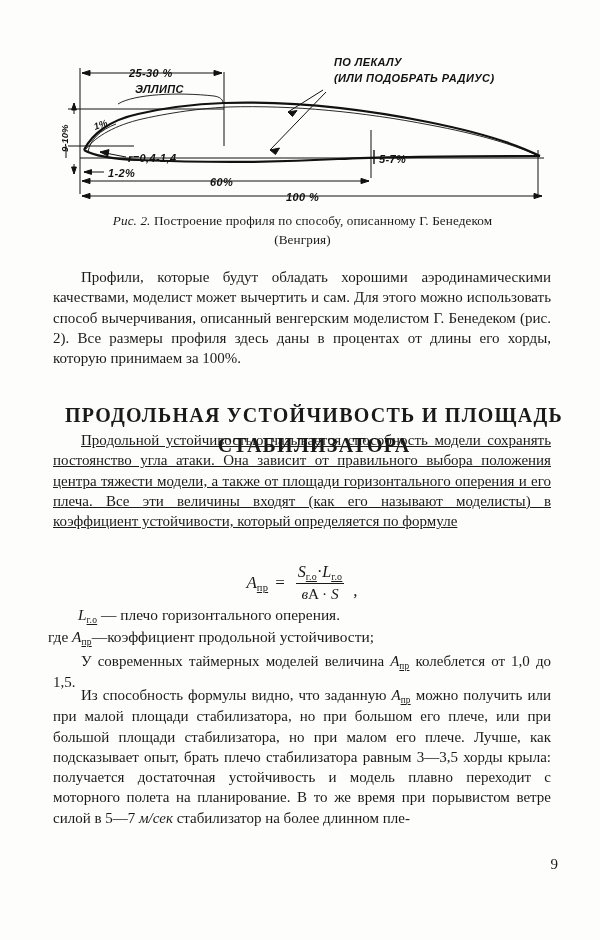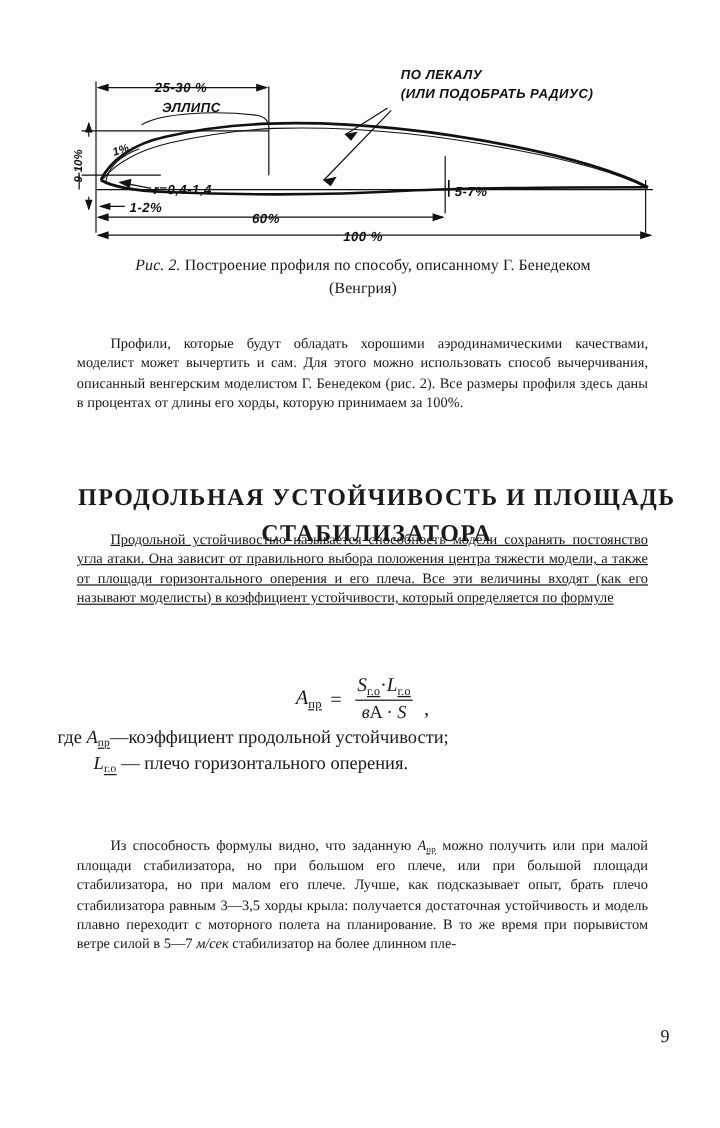--- a/index.html
+++ b/index.html
@@ -43,22 +43,22 @@
   }
   .figure-caption .fig-label { font-style: italic; }
 
   
   .col {
     position: absolute;
     left: 48px;
     width: 508px;
   }
   p.body {
-    margin: 16px;
-    font-size: 12px;
+    margin: 5px;
+    font-size: 15px;
     line-height: 1.355;
     text-align: justify;
     text-justify: inter-word;
     text-indent: 28px;
     hyphens: none;
   }
 
   .para-1 { top: 262px; }
   .para-2 { top: 425px; text-decoration: underline; }
   .para-4 { top: 680px; }
@@ -269,24 +269,28 @@
         <span class="num"><span class="var">S</span><span class="sub">г.о</span><span>·</span><span class="var">L</span><span class="sub">г.о</span></span>
         <span class="den"><span class="var">в</span><span>A</span>
           <span>·</span>
           <span class="var">S</span></span>
       </span>
       <span class="comma">,</span>
     </span>
   </div>
 
   <div class="where-block">
+    <div class="where-line indented"><span class="var">L</span><span class="sub">г.о</span><span> — плечо горизонтального оперения.</span></div>
     <div class="where-line"><span>где </span><span class="var">A</span><span class="sub">пр</span><span>—коэффициент продольной устойчивости;</span></div>
-    <div class="where-line indented"><span class="var">L</span><span class="sub">г.о</span><span> — плечо горизонтального оперения.</span></div>
-  </div>
-
+  </div>
+
+  <div class="col para-3">
+    <p class="body"><span>У современных таймерных моделей величина </span><span class="var">A</span><span class="sub">пр</span>
+      <span>колеблется от 1,0 до 1,5.</span></p>
+  </div>
 
   <div class="col para-4" style="position:absolute;">
     <p class="body"><span>Из способность формулы видно, что заданную </span><span class="var">A</span><span class="sub">пр</span>
       <span>можно получить или при малой площади стабилизатора, но при большом его плече, или при большой площади стабилизатора, но при малом его плече. Лучше, как подсказывает опыт, брать плечо стабилизатора равным 3—3,5 хорды крыла: получается достаточная устойчивость и модель плавно переходит с моторного полета на планирование. В то же время при порывистом ветре силой в 5—7 </span><span class="var">м/сек</span><span> стабилизатор на более длинном пле-</span></p>
   </div>
 
   <div class="page-number">9</div>
 
 </div>
 

